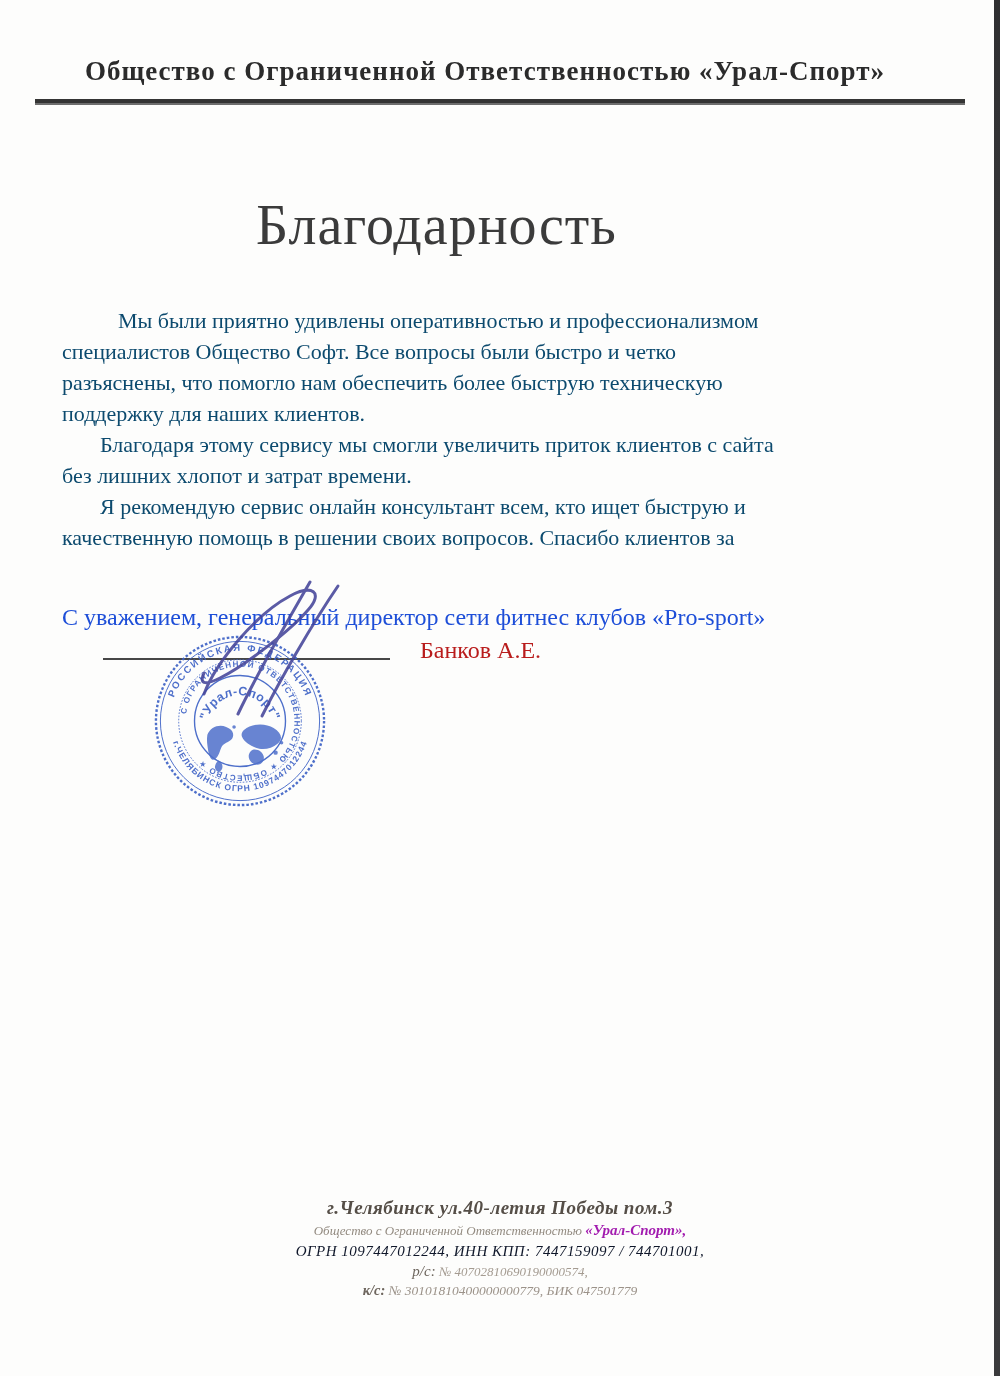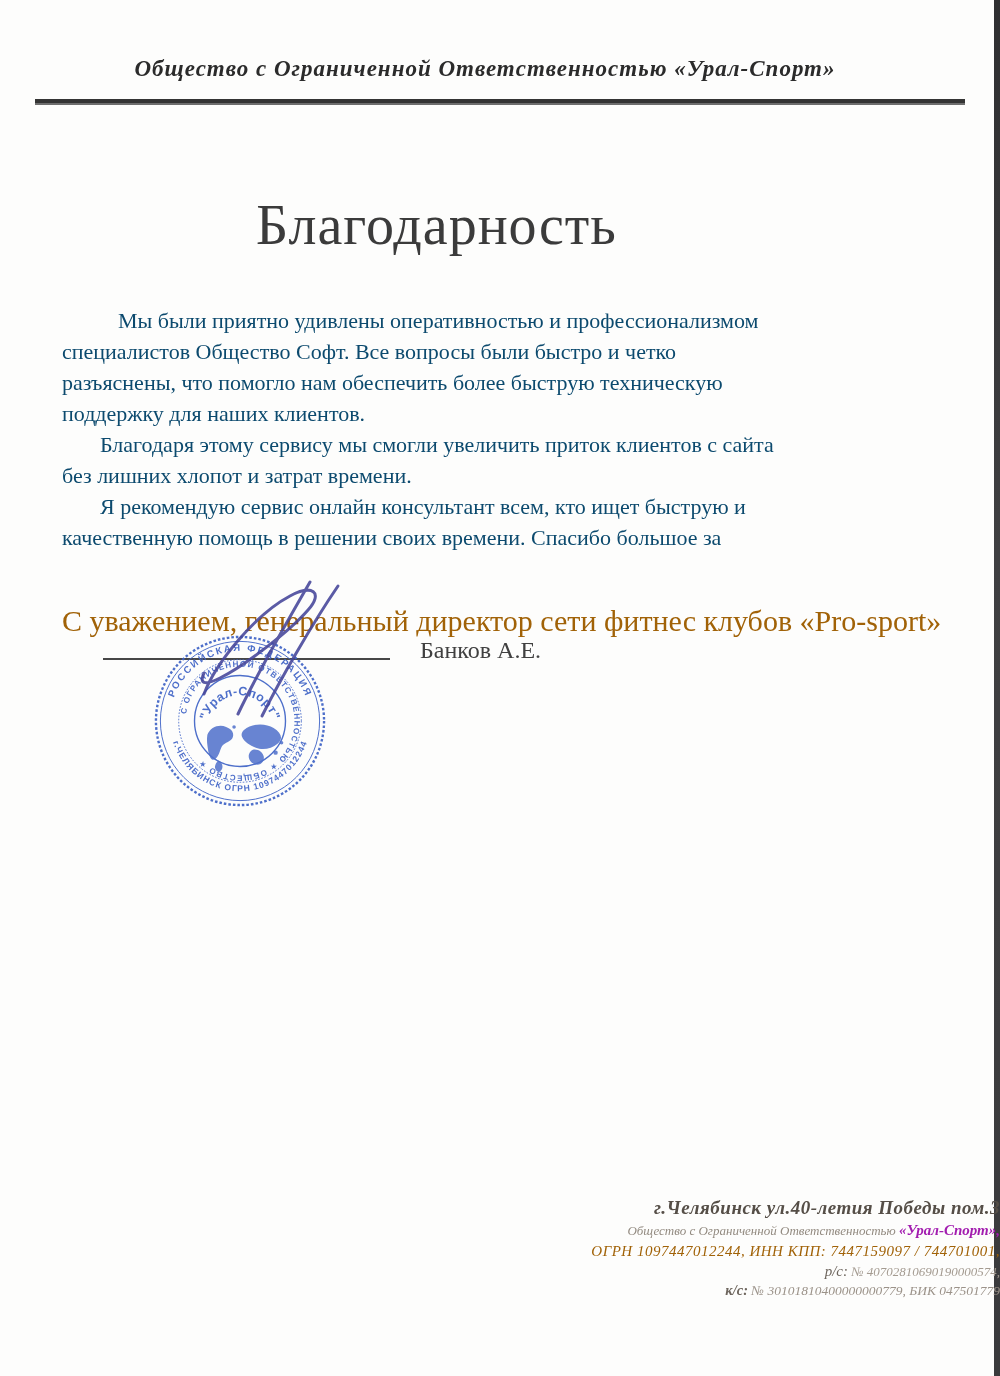--- a/index.html
+++ b/index.html
@@ -8,63 +8,63 @@
   .page {
     position: relative; width: 1000px; height: 1376px;
     background: #fdfdfc; overflow: hidden; color: #1f1f1f;
   }
   .scan-edge {
     position: absolute; right: 0; top: 0; width: 6px; height: 100%;
     background: linear-gradient(to bottom, #2f2f31, #3f3f41 40%, #3a3a3c);
   }
   .company-header {
     position: absolute; top: 56px; left: 0; width: 970px;
-    text-align: center; font-style: italic; font-weight: bold;
-    font-size: 23px; letter-spacing: 1px; color: #2b2b2b;
+    text-align: center; font-weight: bold;
+    font-size: 27px; letter-spacing: 1px; color: #2b2b2b;
   }
   .double-rule {
     position: absolute; top: 99px; left: 35px; width: 930px; height: 3px;
     border-top: 4px solid #343434; border-bottom: 2px solid #6e6e6e;
   }
   .doc-title {
     position: absolute; top: 193px; left: 0; width: 873px;
     text-align: center; font-size: 56px; font-weight: normal;
     color: #3b3b3b; letter-spacing: 1px;
   }
   .body-block {
     position: absolute; top: 305px; left: 62px; width: 890px;
     font-size: 22px; color: #0c4a6e;
   }
   .body-line { line-height: 31px; white-space: nowrap; }
   .indent-lg { padding-left: 56px; }
   .indent-sm { padding-left: 38px; }
   .closing-line {
     position: absolute; top: 604px; left: 62px; width: 900px;
-    font-size: 30px; color: #a16207; white-space: nowrap;
+    font-size: 24px; color: #1d4ed8; white-space: nowrap;
   }
   .signature-rule {
     position: absolute; top: 658px; left: 103px; width: 287px;
     border-bottom: 2px solid #474747;
   }
   .signer-name {
     position: absolute; top: 637px; left: 420px;
-    font-size: 24px; color: #404040;
+    font-size: 24px; color: #b91c1c;
   }
   .stamp-wrap { position: absolute; top: 632px; left: 151px; width: 178px; height: 178px; opacity: 0.92; }
   .sig-ink-wrap { position: absolute; top: 574px; left: 186px; width: 172px; height: 146px; }
   .stamp-text { font-family: "Liberation Sans", "DejaVu Sans", sans-serif; font-weight: bold; fill: #3f63c6; }
   .footer {
     position: absolute; top: 1196px; left: 0; width: 1000px;
     text-align: center; font-style: italic;
   }
-  .f-line { line-height: 20px; text-align: right; }
+  .f-line { line-height: 20px; }
   .f1 { font-size: 19px; font-weight: bold; color: #554e47; letter-spacing: 0.5px; line-height: 24px; }
   .f2 { font-size: 13px; color: #938b81; line-height: 21px; }
   .f2 .bold-part { font-size: 15px; font-weight: bold; color: #a21caf; }
-  .f3 { font-size: 15px; color: #a16207; letter-spacing: 0.5px; line-height: 21px; }
+  .f3 { font-size: 15px; color: #0f172a; letter-spacing: 0.5px; line-height: 21px; }
   .f4 { font-size: 13.5px; color: #9b938a; letter-spacing: 0.5px; line-height: 21px; }
   .f4 .bold-part { font-size: 15.5px; font-weight: bold; color: #585048; letter-spacing: 0; }
   .f5 { font-size: 13px; color: #a49b91; line-height: 19px; }
   .f5 .bold-part { font-size: 15px; font-weight: normal; color: #6e665e; }
   .f6 { font-size: 13.5px; color: #9b9289; line-height: 19px; }
   .f6 .bold-part { font-size: 14.5px; font-weight: bold; color: #6e665e; }
 </style>
 </head>
 <body>
 
@@ -79,21 +79,21 @@
   <div class="doc-title">Благодарность</div>
 
   <div class="body-block">
     <div class="body-line indent-lg">Мы были приятно удивлены оперативностью и профессионализмом</div>
     <div class="body-line">специалистов Общество Софт. Все вопросы были быстро и четко</div>
     <div class="body-line">разъяснены, что помогло нам обеспечить более быструю техническую</div>
     <div class="body-line">поддержку для наших клиентов.</div>
     <div class="body-line indent-sm">Благодаря этому сервису мы смогли увеличить приток клиентов с сайта</div>
     <div class="body-line">без лишних хлопот и затрат времени.</div>
     <div class="body-line indent-sm">Я рекомендую сервис онлайн консультант всем, кто ищет быструю и</div>
-    <div class="body-line">качественную помощь в решении своих времени. Спасибо большое за</div>
+    <div class="body-line">качественную помощь в решении своих вопросов. Спасибо клиентов за</div>
   </div>
 
   <div class="closing-line">С уважением, генеральный директор сети фитнес клубов «Pro-sport»</div>
 
   <div class="signature-rule"></div>
 
   <div class="signer-name">Банков А.Е.</div>
 
   <div class="stamp-wrap">
     <svg width="178" height="178" viewBox="0 0 180 180" xmlns="http://www.w3.org/2000/svg">

